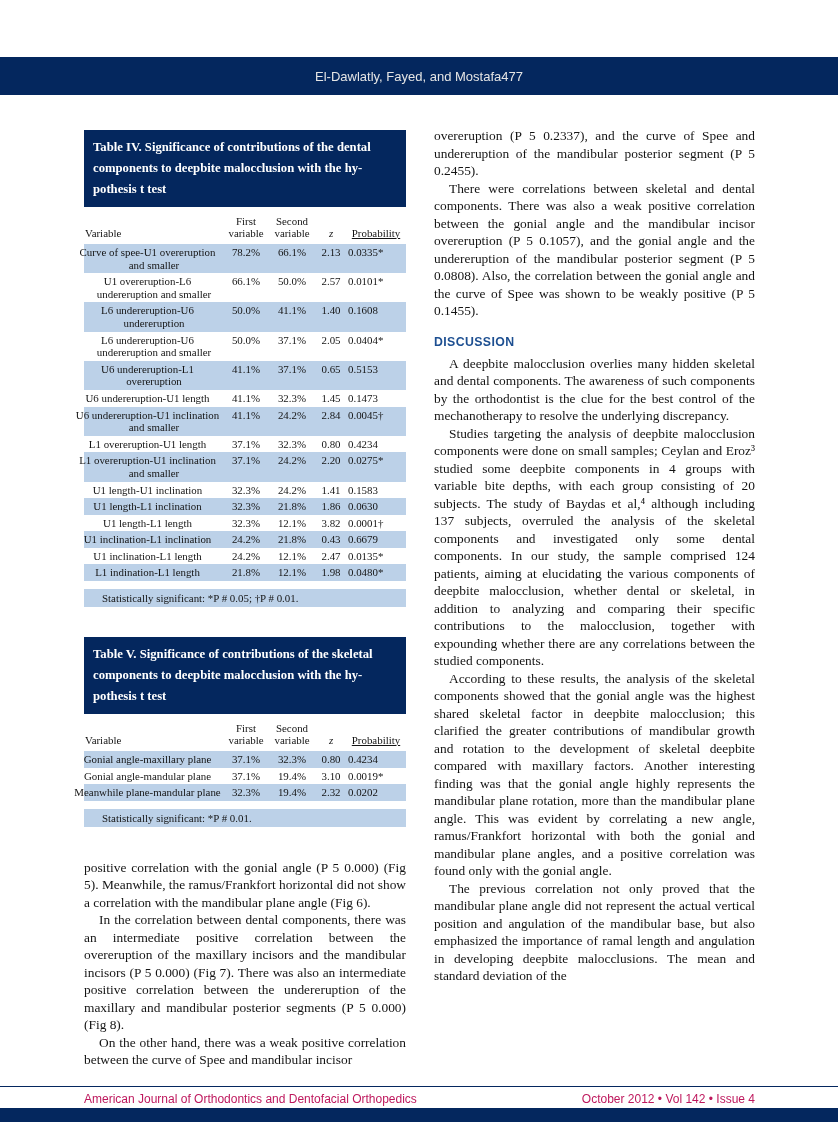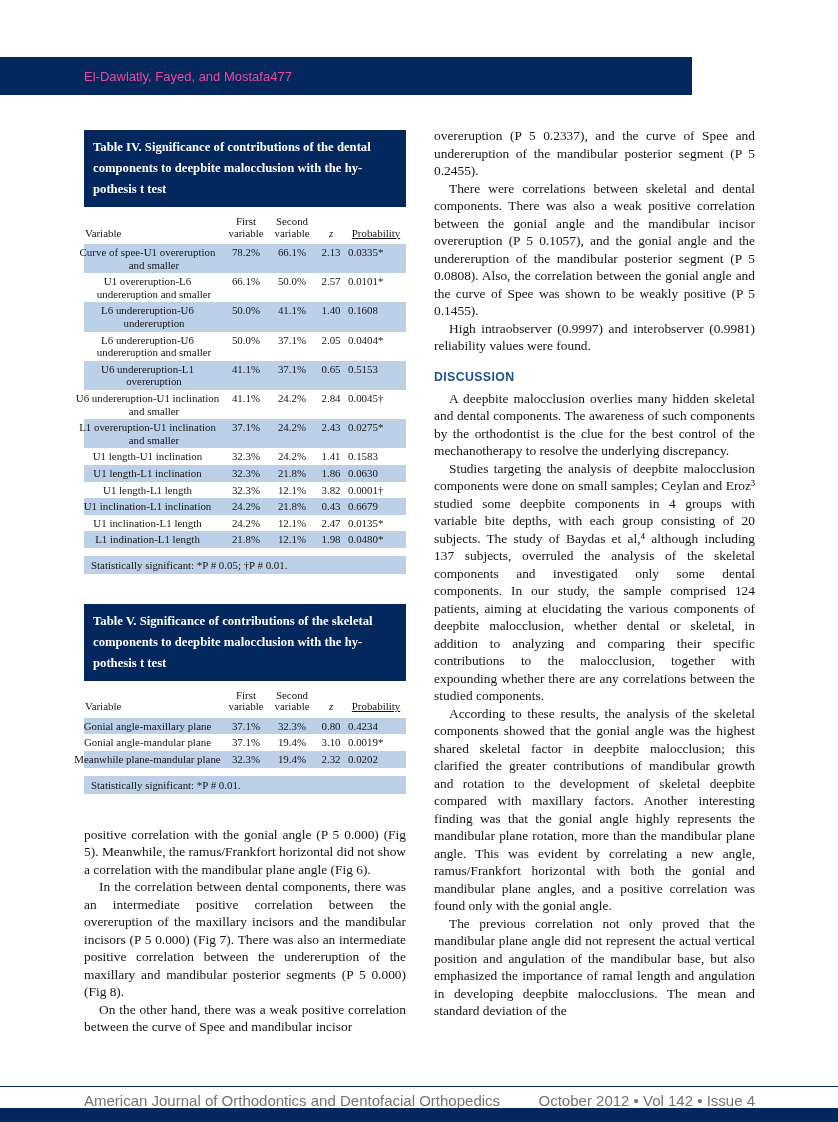--- a/index.html
+++ b/index.html
@@ -3,23 +3,23 @@
 <meta charset="utf-8">
 <style>
   html, body { margin: 0; padding: 0; background: #ffffff; }
   .page {
     position: relative; width: 838px; height: 1122px; background: #ffffff;
     font-family: "Liberation Serif", serif; color: #141414; overflow: hidden;
   }
 
   
   .header-bar {
-    position: absolute; top: 57px; left: 0; width: 692px; height: 38px;
-    background: #04275e; color: #ec4899; box-sizing: border-box;
-    display: flex; align-items: center; justify-content: flex-start;
+    position: absolute; top: 57px; left: 0; width: 838px; height: 38px;
+    background: #04275e; color: #e5e5e5; box-sizing: border-box;
+    display: flex; align-items: center; justify-content: center;
     padding: 0 84px; font-family: "Liberation Sans", sans-serif; font-size: 13px;
   }
 
   
   .col-left  { position: absolute; left: 84px;  top: 130px; width: 322px; }
   .col-right { position: absolute; left: 434px; top: 127px; width: 321px; }
 
   
   .tbl-title {
     background: #04275e; color: #ffffff; font-weight: bold;
@@ -39,21 +39,21 @@
   table.data thead th:first-child { text-align: left; }
   table.data thead th:nth-child(4) { font-style: italic; }
   table.data thead th:nth-child(5) { text-align: center; text-decoration: underline; }
   table.data tbody td { padding: 2px 1px; vertical-align: top; line-height: 12.6px; }
   table.data tbody td:first-child { text-align: center; text-indent: -13px; }
   table.data tbody td:nth-child(2),
   table.data tbody td:nth-child(3),
   table.data tbody td:nth-child(4) { text-align: center; }
   table.data tbody td:nth-child(5) { text-align: left; padding-left: 2px; }
   table.data tbody tr:nth-child(odd) { background: #bcd1e8; }
-  .tbl-note { background: #bcd1e8; margin-top: 8px; padding: 3px 7px; font-size: 10.9px; }
+  .tbl-note { background: #bcd1e8; margin-top: 8px; padding: 3px 18px; font-size: 10.9px; }
   .tbl-second { margin-top: 30px; }
 
   
   .body-text p, .left-text p {
     margin: 0; font-size: 13.4px; line-height: 17.5px;
     text-align: justify; text-indent: 15px;
   }
   [data-flush-first] p:first-child { text-indent: 0; }
   .left-text { margin-top: 32px; }
 
@@ -61,21 +61,21 @@
     font-family: "Liberation Sans", sans-serif; font-weight: bold;
     color: #1d4f91; font-size: 12.3px; letter-spacing: 0.4px;
     margin: 15px 0 6px 0;
   }
 
   
   .footer-rule { position: absolute; left: 0; top: 1086px; width: 838px; height: 1px; background: #04275e; }
   .footer-text {
     position: absolute; left: 84px; top: 1092px; width: 671px;
     display: flex; justify-content: space-between;
-    font-family: "Liberation Sans", sans-serif; font-size: 15px; color: #737373;
+    font-family: "Liberation Sans", sans-serif; font-size: 12px; color: #be185d;
   }
   .footer-bar { position: absolute; left: 0; top: 1108px; width: 838px; height: 14px; background: #04275e; }
 </style>
 </head>
 <body>
 
 <div class="page">
 
   <div class="header-bar">
     <span>El-Dawlatly, Fayed, and Mostafa</span>
@@ -137,31 +137,45 @@
               <td>0.0404*</td>
             </tr>
             <tr>
               <td>U6 undereruption-L1 overeruption</td>
               <td>41.1%</td>
               <td>37.1%</td>
               <td>0.65</td>
               <td>0.5153</td>
             </tr>
             <tr>
+              <td>U6 undereruption-U1 length</td>
+              <td>41.1%</td>
+              <td>32.3%</td>
+              <td>1.45</td>
+              <td>0.1473</td>
+            </tr>
+            <tr>
               <td>U6 undereruption-U1 inclination and smaller</td>
               <td>41.1%</td>
               <td>24.2%</td>
               <td>2.84</td>
               <td>0.0045†</td>
             </tr>
             <tr>
+              <td>L1 overeruption-U1 length</td>
+              <td>37.1%</td>
+              <td>32.3%</td>
+              <td>0.80</td>
+              <td>0.4234</td>
+            </tr>
+            <tr>
               <td>L1 overeruption-U1 inclination and smaller</td>
               <td>37.1%</td>
               <td>24.2%</td>
-              <td>2.43</td>
+              <td>2.20</td>
               <td>0.0275*</td>
             </tr>
             <tr>
               <td>U1 length-U1 inclination</td>
               <td>32.3%</td>
               <td>24.2%</td>
               <td>1.41</td>
               <td>0.1583</td>
             </tr>
             <tr>
@@ -258,21 +272,20 @@
         <p>positive correlation with the gonial angle (P 5 0.000) (Fig 5). Meanwhile, the ramus/Frankfort horizontal did not show a correlation with the mandibular plane angle (Fig 6).</p>
         <p>In the correlation between dental components, there was an intermediate positive correlation between the overeruption of the maxillary incisors and the mandibular incisors (P 5 0.000) (Fig 7). There was also an intermediate positive correlation between the undereruption of the maxillary and mandibular posterior segments (P 5 0.000) (Fig 8).</p>
         <p>On the other hand, there was a weak positive correlation between the curve of Spee and mandibular incisor</p>
       </div>
   </div>
 
   <div class="col-right body-text">
     <div data-flush-first="">
         <p>overeruption (P 5 0.2337), and the curve of Spee and undereruption of the mandibular posterior segment (P 5 0.2455).</p>
         <p>There were correlations between skeletal and dental components. There was also a weak positive correlation between the gonial angle and the mandibular incisor overeruption (P 5 0.1057), and the gonial angle and the undereruption of the mandibular posterior segment (P 5 0.0808). Also, the correlation between the gonial angle and the curve of Spee was shown to be weakly positive (P 5 0.1455).</p>
-        <p>High intraobserver (0.9997) and interobserver (0.9981) reliability values were found.</p>
       </div>
     <h2 class="section-head">DISCUSSION</h2>
     <div>
         <p>A deepbite malocclusion overlies many hidden skeletal and dental components. The awareness of such components by the orthodontist is the clue for the best control of the mechanotherapy to resolve the underlying discrepancy.</p>
         <p>Studies targeting the analysis of deepbite malocclusion components were done on small samples; Ceylan and Eroz³ studied some deepbite components in 4 groups with variable bite depths, with each group consisting of 20 subjects. The study of Baydas et al,⁴ although including 137 subjects, overruled the analysis of the skeletal components and investigated only some dental components. In our study, the sample comprised 124 patients, aiming at elucidating the various components of deepbite malocclusion, whether dental or skeletal, in addition to analyzing and comparing their specific contributions to the malocclusion, together with expounding whether there are any correlations between the studied components.</p>
         <p>According to these results, the analysis of the skeletal components showed that the gonial angle was the highest shared skeletal factor in deepbite malocclusion; this clarified the greater contributions of mandibular growth and rotation to the development of skeletal deepbite compared with maxillary factors. Another interesting finding was that the gonial angle highly represents the mandibular plane rotation, more than the mandibular plane angle. This was evident by correlating a new angle, ramus/Frankfort horizontal with both the gonial and mandibular plane angles, and a positive correlation was found only with the gonial angle.</p>
         <p>The previous correlation not only proved that the mandibular plane angle did not represent the actual vertical position and angulation of the mandibular base, but also emphasized the importance of ramal length and angulation in developing deepbite malocclusions. The mean and standard deviation of the</p>
       </div>
   </div>
 

